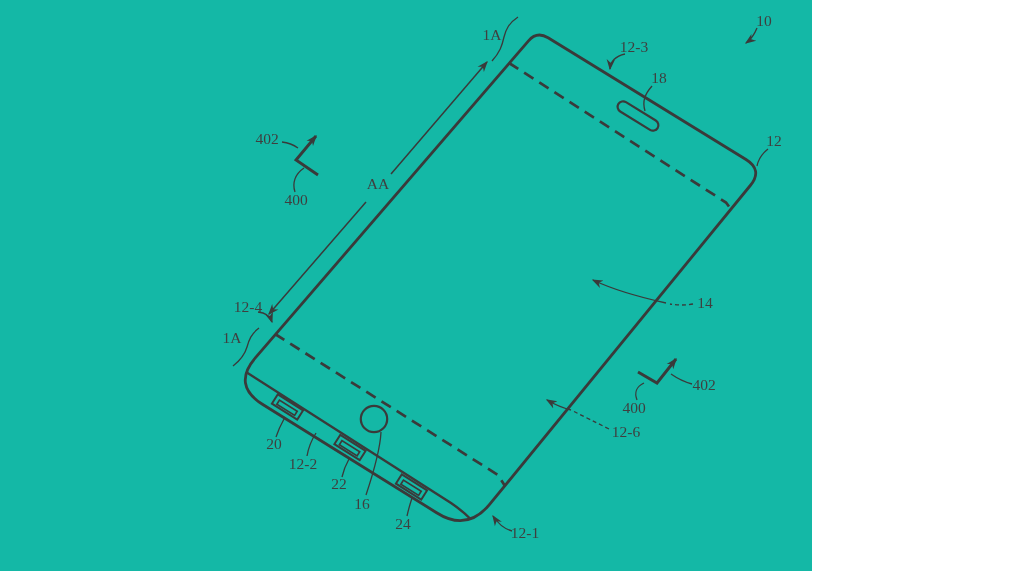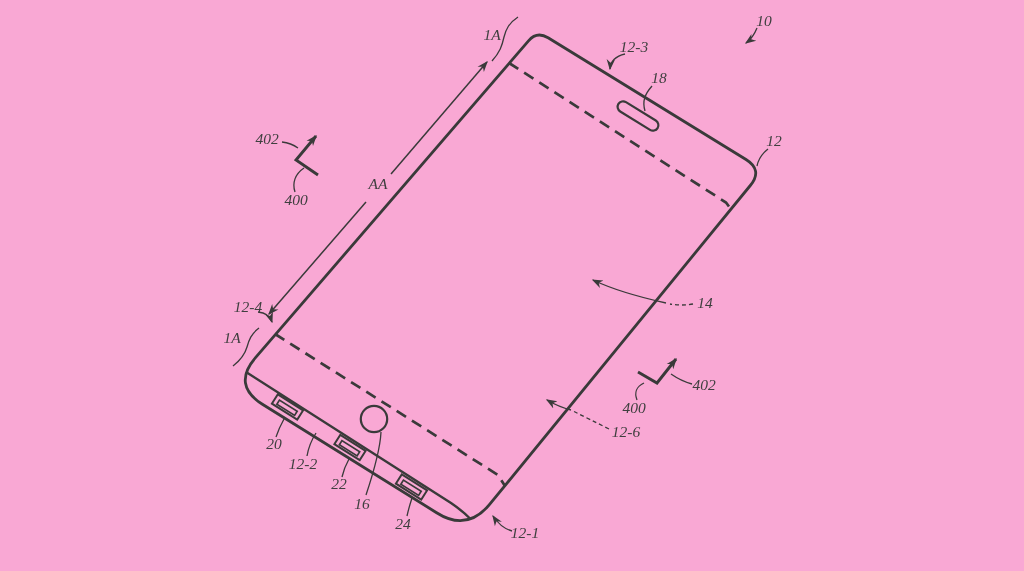--- a/index.html
+++ b/index.html
@@ -1,16 +1,16 @@
 <!DOCTYPE html>
 <html><head>
 <meta charset="utf-8">
 <style>
   html,body{margin:0;padding:0;background:#ffffff;}
-  .stage{position:relative;width:1024px;height:571px;background:#f9a8d4;overflow:hidden;font-style:italic;}
+  .stage{position:relative;width:812px;height:571px;background:#14b8a6;overflow:hidden;}
   svg{display:block;}
   text{font-family:"Liberation Serif","DejaVu Serif",serif;font-size:15.5px;fill:#3f3f3f;}
   .ln{stroke:#3a3a3a;fill:none;}
   .outline{stroke-width:2.8;}
   .dash{stroke-width:2.7;stroke-dasharray:11 7;}
   .part{stroke-width:2.2;}
   .leader{stroke-width:1.3;}
   .leaderdash{stroke-width:1.3;stroke-dasharray:4 3;}
   .bolt{stroke-width:2.9;}
   .aaline{stroke-width:1.5;}

